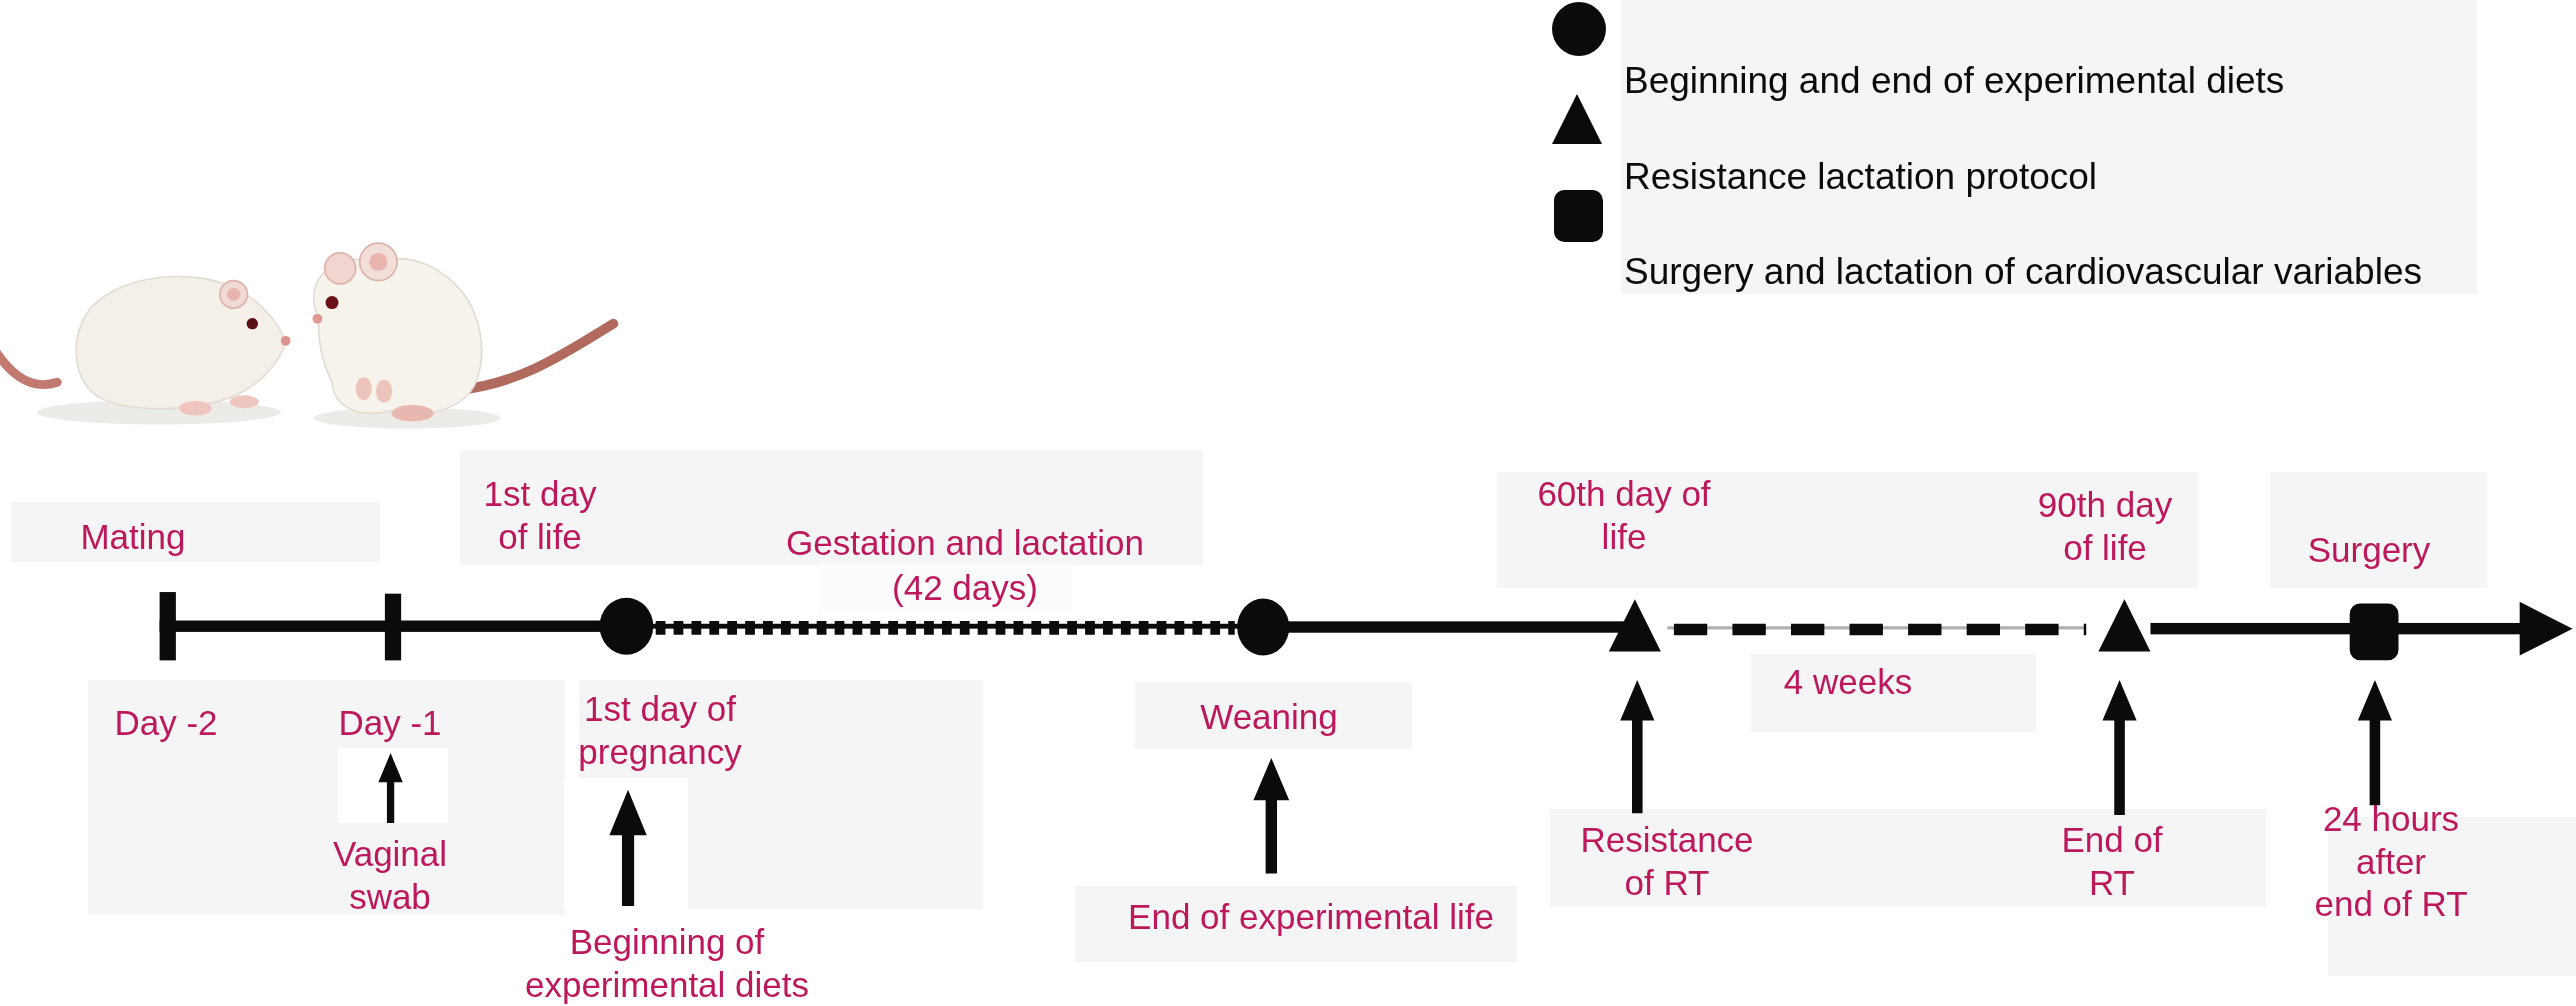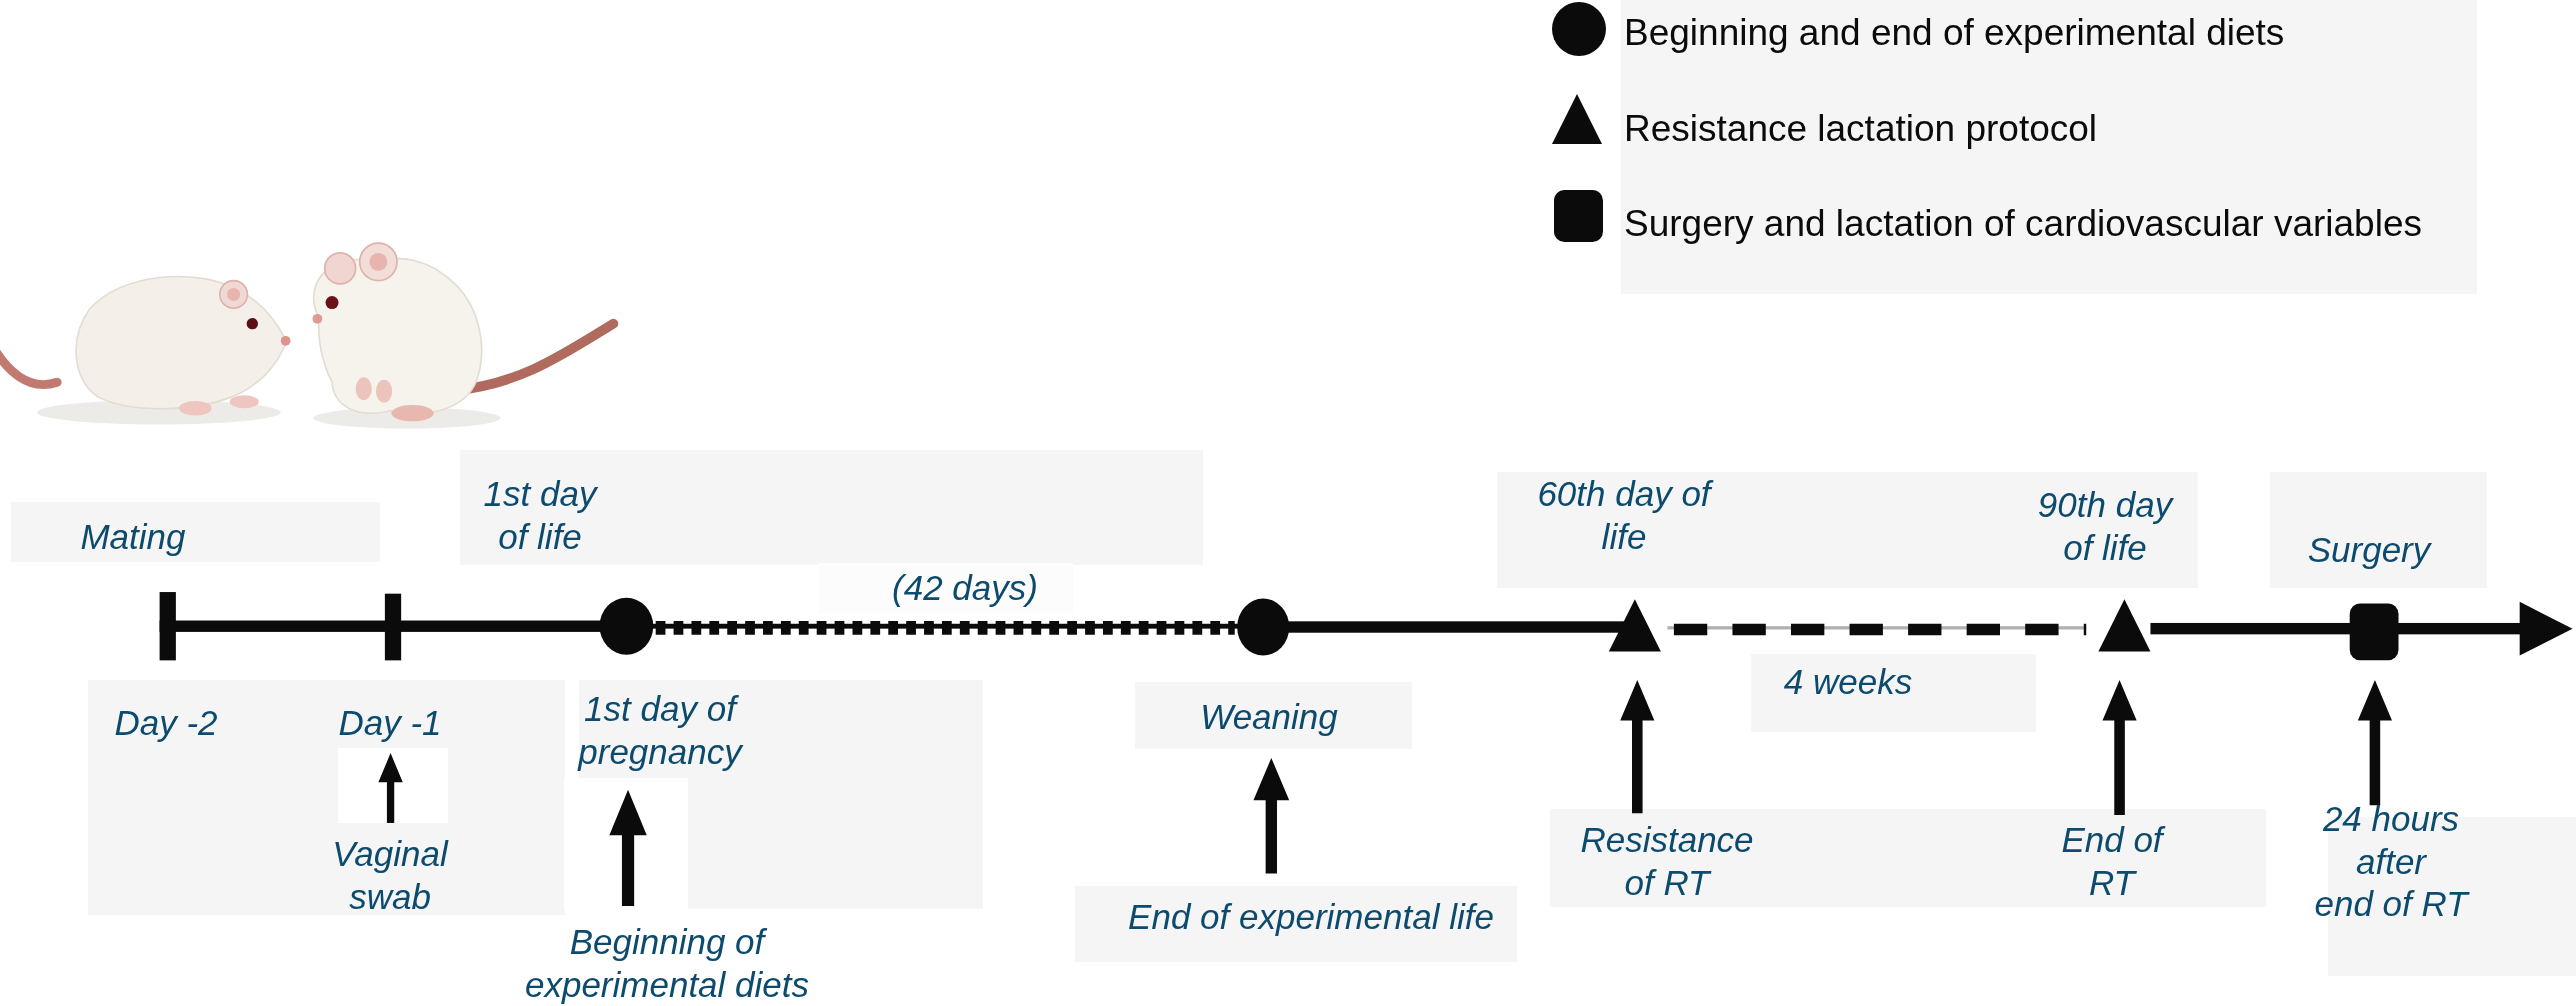--- a/index.html
+++ b/index.html
@@ -13,29 +13,29 @@
   }
   .gbox{position:absolute;background:#f5f5f5;}
   .wbox{position:absolute;background:#ffffff;}
   .lbl{
     position:absolute;
     transform:translate(-50%,-50%);
     font-size:35px;
     line-height:1.22;
     text-align:center;
     white-space:pre-line;
-    color:#0c4a6e;
-    font-style:italic;
+    color:#be185d;
   }
   .leg-lbl{
     position:absolute;
     transform:translateY(-50%);
     font-size:37px;
     white-space:nowrap;
     color:#0b0b0b;
+    margin-top:48px;
   }
   .leg-circle{
     position:absolute;left:1552px;top:2.4px;
     width:54px;height:54px;border-radius:50%;background:#0b0b0b;
   }
   .leg-triangle{
     position:absolute;left:1552px;top:94px;
     width:0;height:0;
     border-left:25px solid transparent;
     border-right:25px solid transparent;
@@ -129,20 +129,21 @@
   <div class="leg-lbl" style="left:1624px;top:129px">Resistance lactation protocol</div>
   <div class="leg-lbl" style="left:1624px;top:224px">Surgery and lactation of cardiovascular variables</div>
 
   <div class="lbl" style="left:133px;top:537px">Mating</div>
   <div class="lbl" style="left:166px;top:723px">Day -2</div>
   <div class="lbl" style="left:390px;top:723px">Day -1</div>
   <div class="lbl" style="left:390px;top:876px">Vaginal
 swab</div>
   <div class="lbl" style="left:540px;top:516px">1st day
 of life</div>
+  <div class="lbl" style="left:965px;top:543px">Gestation and lactation</div>
   <div class="lbl" style="left:965px;top:588px">(42 days)</div>
   <div class="lbl" style="left:660px;top:731px">1st day of
 pregnancy</div>
   <div class="lbl" style="left:667px;top:964px">Beginning of
 experimental diets</div>
   <div class="lbl" style="left:1269px;top:717px">Weaning</div>
   <div class="lbl" style="left:1311px;top:917px">End of experimental life</div>
   <div class="lbl" style="left:1624px;top:516px">60th day of
 life</div>
   <div class="lbl" style="left:1667px;top:862px">Resistance

